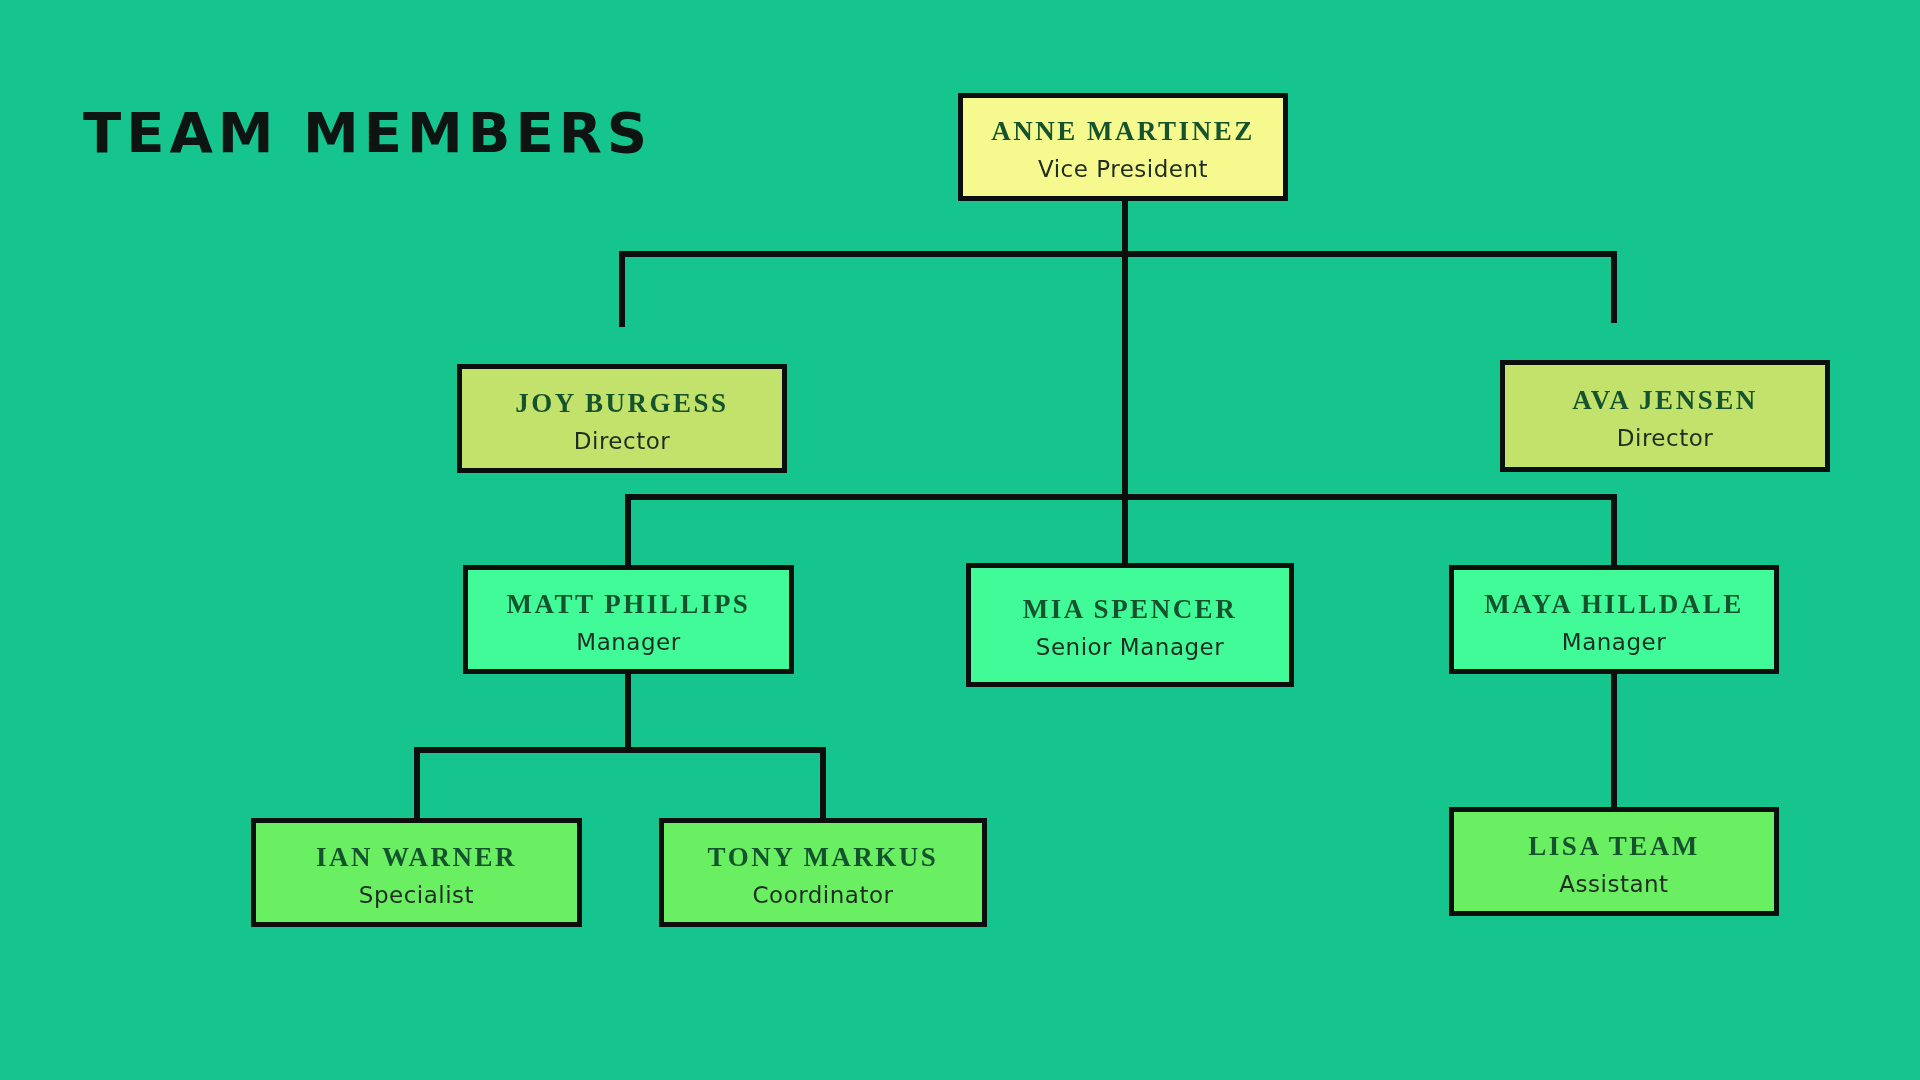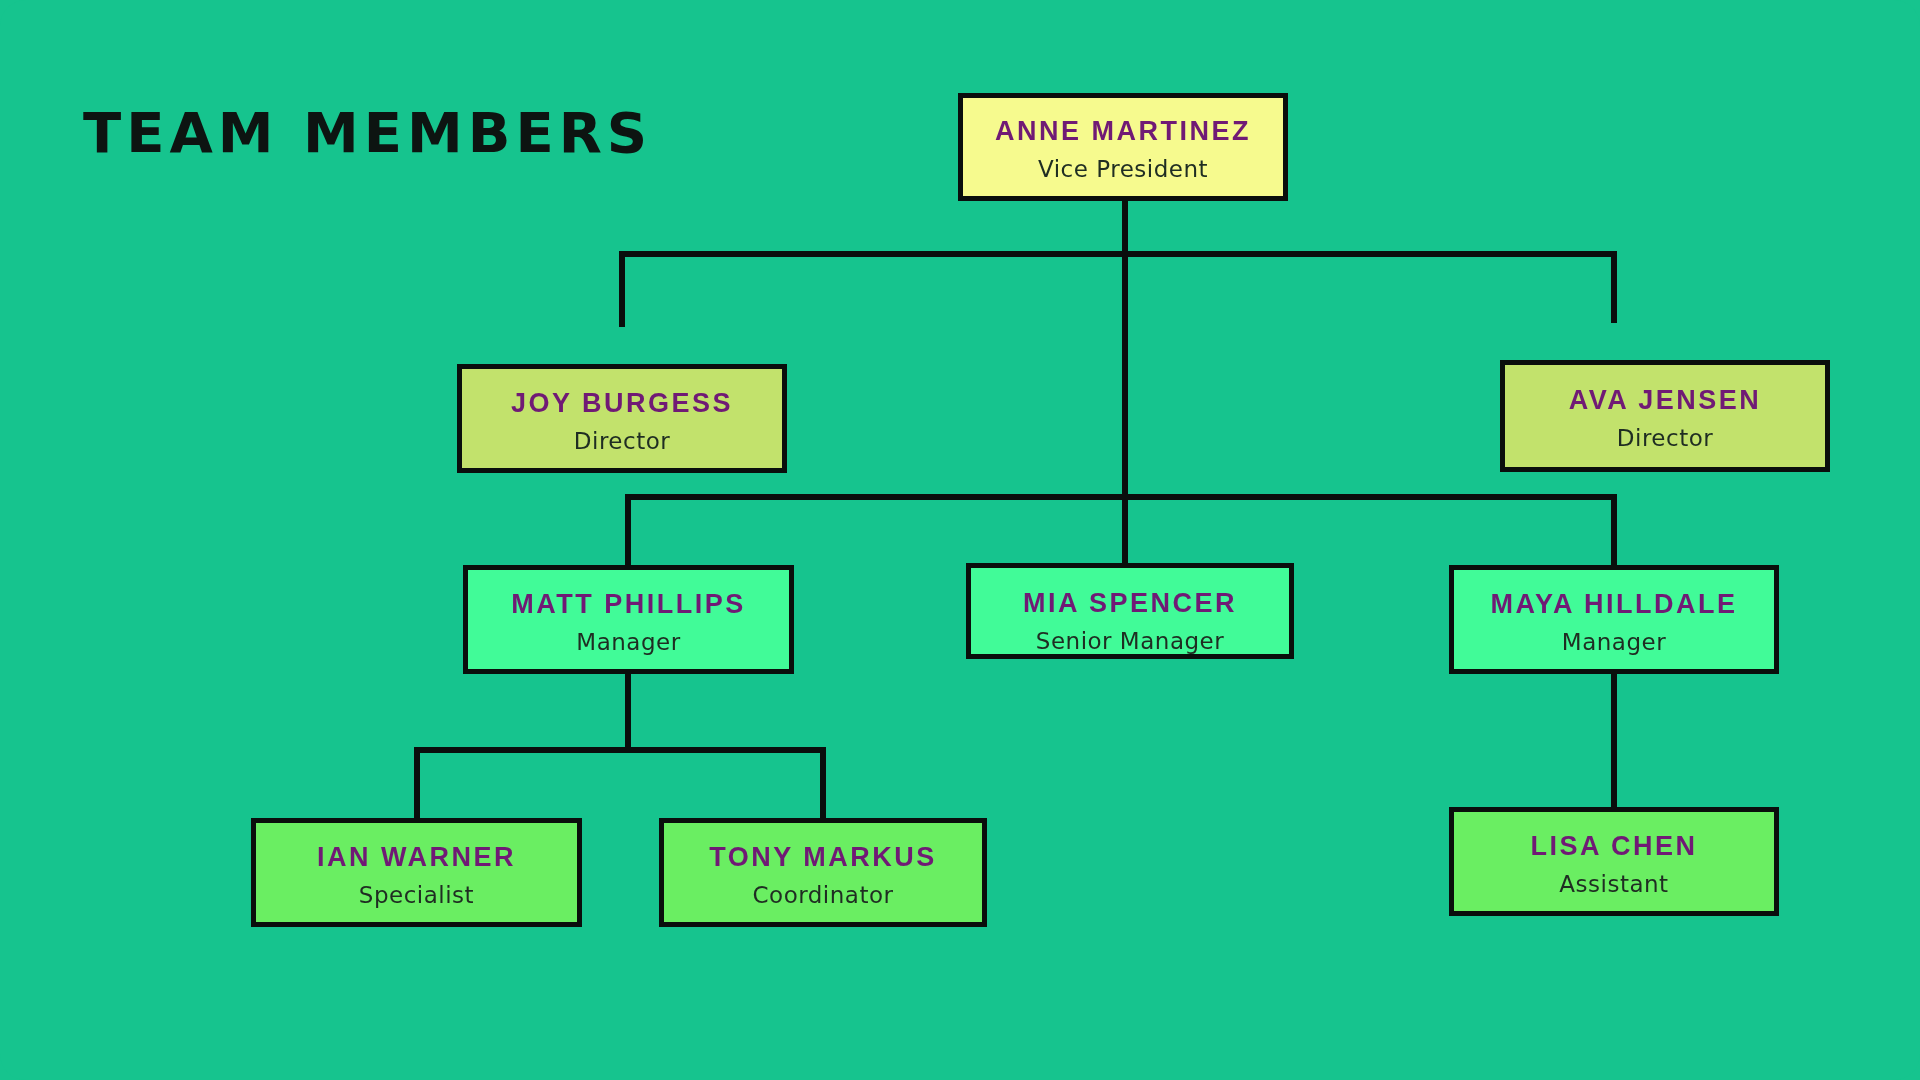--- a/index.html
+++ b/index.html
@@ -47,45 +47,45 @@
     border: 5px solid #0A0E0C;
     display: flex;
     flex-direction: column;
     align-items: center;
     justify-content: center;
     gap: 9px;
     text-align: center;
     padding: 4px 10px 0 10px;
   }
   .node .name {
-    font-family: Liberation Sans, sans-serif;
+    font-family: Liberation Serif, serif;
     font-weight: bold;
     font-size: 27px;
     letter-spacing: 2.5px;
-    color: #701a75;
+    color: #14532d;
     white-space: nowrap;
   }
   .node .role {
     font-family: "DejaVu Sans", sans-serif;
     font-size: 23px;
     letter-spacing: 0.5px;
     color: #1F2D22;
     white-space: nowrap;
   }
 
   .tier-1 { background: #F6FA8E; }
   .tier-2 { background: #C2E26C; margin-top: 43px; }
   .tier-3 { background: #41FB98; }
   .tier-4 { background: #6AEE62; }
 
   .n-anne { left: 958px;  top: 93px;  width: 330px; height: 108px; }
   .n-joy  { left: 457px;  top: 321px; width: 330px; height: 109px; }
   .n-ava  { left: 1500px; top: 317px; width: 330px; height: 112px; }
   .n-matt { left: 463px;  top: 565px; width: 331px; height: 109px; }
-  .n-mia  { left: 966px;  top: 563px; width: 328px; height: 96px; justify-content: flex-end; }
+  .n-mia  { left: 966px;  top: 563px; width: 328px; height: 124px; }
   .n-maya { left: 1449px; top: 565px; width: 330px; height: 109px; }
   .n-ian  { left: 251px;  top: 818px; width: 331px; height: 109px; }
   .n-tony { left: 659px;  top: 818px; width: 328px; height: 109px; }
   .n-lisa { left: 1449px; top: 807px; width: 330px; height: 109px; }
 </style>
 </head>
 <body>
 
 <div class="canvas">
 
@@ -138,17 +138,17 @@
     <div class="name">IAN WARNER</div>
     <div class="role">Specialist</div>
   </div>
 
   <div class="node tier-4 n-tony">
     <div class="name">TONY MARKUS</div>
     <div class="role">Coordinator</div>
   </div>
 
   <div class="node tier-4 n-lisa">
-    <div class="name">LISA CHEN</div>
+    <div class="name">LISA TEAM</div>
     <div class="role">Assistant</div>
   </div>
 
 </div>
 
 </body></html>

